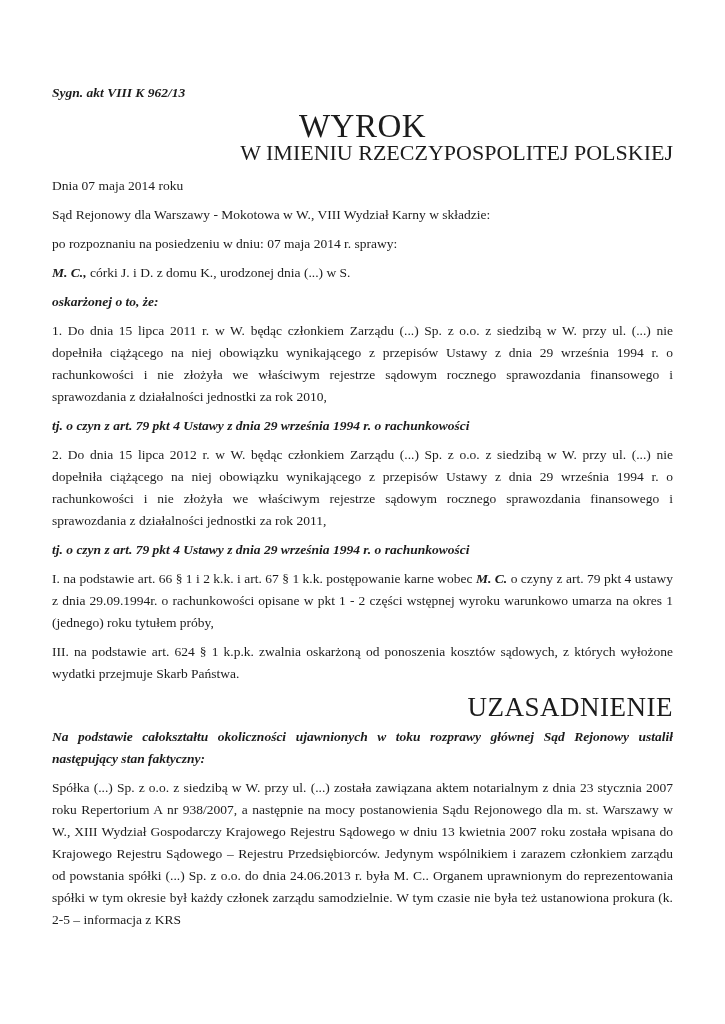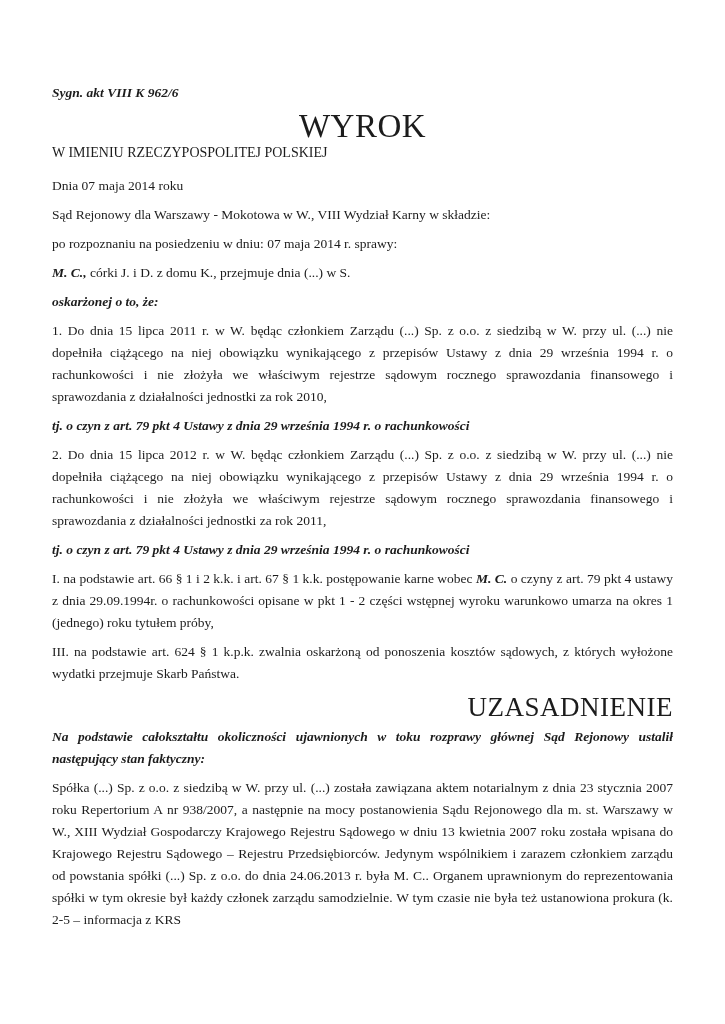--- a/index.html
+++ b/index.html
@@ -33,53 +33,53 @@
   h1.doc-title {
     font-family: "Liberation Serif", "DejaVu Serif", serif;
     font-weight: 400;
     font-size: 33px;
     line-height: 30px;
     text-align: center;
     margin: 4px 0 2px 0;
     letter-spacing: 0.5px;
   }
   .doc-subtitle {
-    font-size: 14px;
+    font-size: 22px;
     line-height: 20px;
-    text-align: left;
+    text-align: right;
     margin: 0 0 12px 0 !important;
   }
   h2.section-title {
     font-family: "Liberation Serif", "DejaVu Serif", serif;
     font-weight: 400;
     font-size: 27px;
     line-height: 30px;
     text-align: right;
     margin: 4px 0 4px 0;
     letter-spacing: 0.5px;
   }
 </style>
 </head>
 <body>
 
 <div class="page">
 
-  <p class="bi">Sygn. akt VIII K 962/6</p>
+  <p class="bi">Sygn. akt VIII K 962/13</p>
 
   <h1 class="doc-title">WYROK</h1>
   <p class="doc-subtitle">W IMIENIU RZECZYPOSPOLITEJ POLSKIEJ</p>
 
   <p>Dnia 07 maja 2014 roku</p>
 
   <p>Sąd Rejonowy dla Warszawy - Mokotowa w W., VIII Wydział Karny w składzie:</p>
 
 
   <p>po rozpoznaniu na posiedzeniu w dniu: 07 maja 2014 r. sprawy:</p>
 
-  <p><span class="bi">M. C.,</span><span> córki J. i D. z domu K., przejmuje dnia (...) w S.</span></p>
+  <p><span class="bi">M. C.,</span><span> córki J. i D. z domu K., urodzonej dnia (...) w S.</span></p>
 
   <p class="bi">oskarżonej o to, że:</p>
 
   <p class="just">1.  Do dnia 15 lipca 2011 r. w W. będąc członkiem Zarządu (...) Sp. z o.o. z siedzibą w W. przy ul. (...) nie dopełniła ciążącego na niej obowiązku wynikającego z przepisów Ustawy z dnia 29 września 1994 r. o rachunkowości i nie złożyła we właściwym rejestrze sądowym rocznego sprawozdania finansowego i sprawozdania z działalności jednostki za rok 2010,</p>
 
   <p class="bi">tj. o czyn z art. 79 pkt 4 Ustawy z dnia 29 września 1994 r. o rachunkowości</p>
 
   <p class="just">2.  Do dnia 15 lipca 2012 r. w W. będąc członkiem Zarządu (...) Sp. z o.o. z siedzibą w W. przy ul. (...) nie dopełniła ciążącego na niej obowiązku wynikającego z przepisów Ustawy z dnia 29 września 1994 r. o rachunkowości i nie złożyła we właściwym rejestrze sądowym rocznego sprawozdania finansowego i sprawozdania z działalności jednostki za rok 2011,</p>
 
   <p class="bi">tj. o czyn z art. 79 pkt 4 Ustawy z dnia 29 września 1994 r. o rachunkowości</p>

